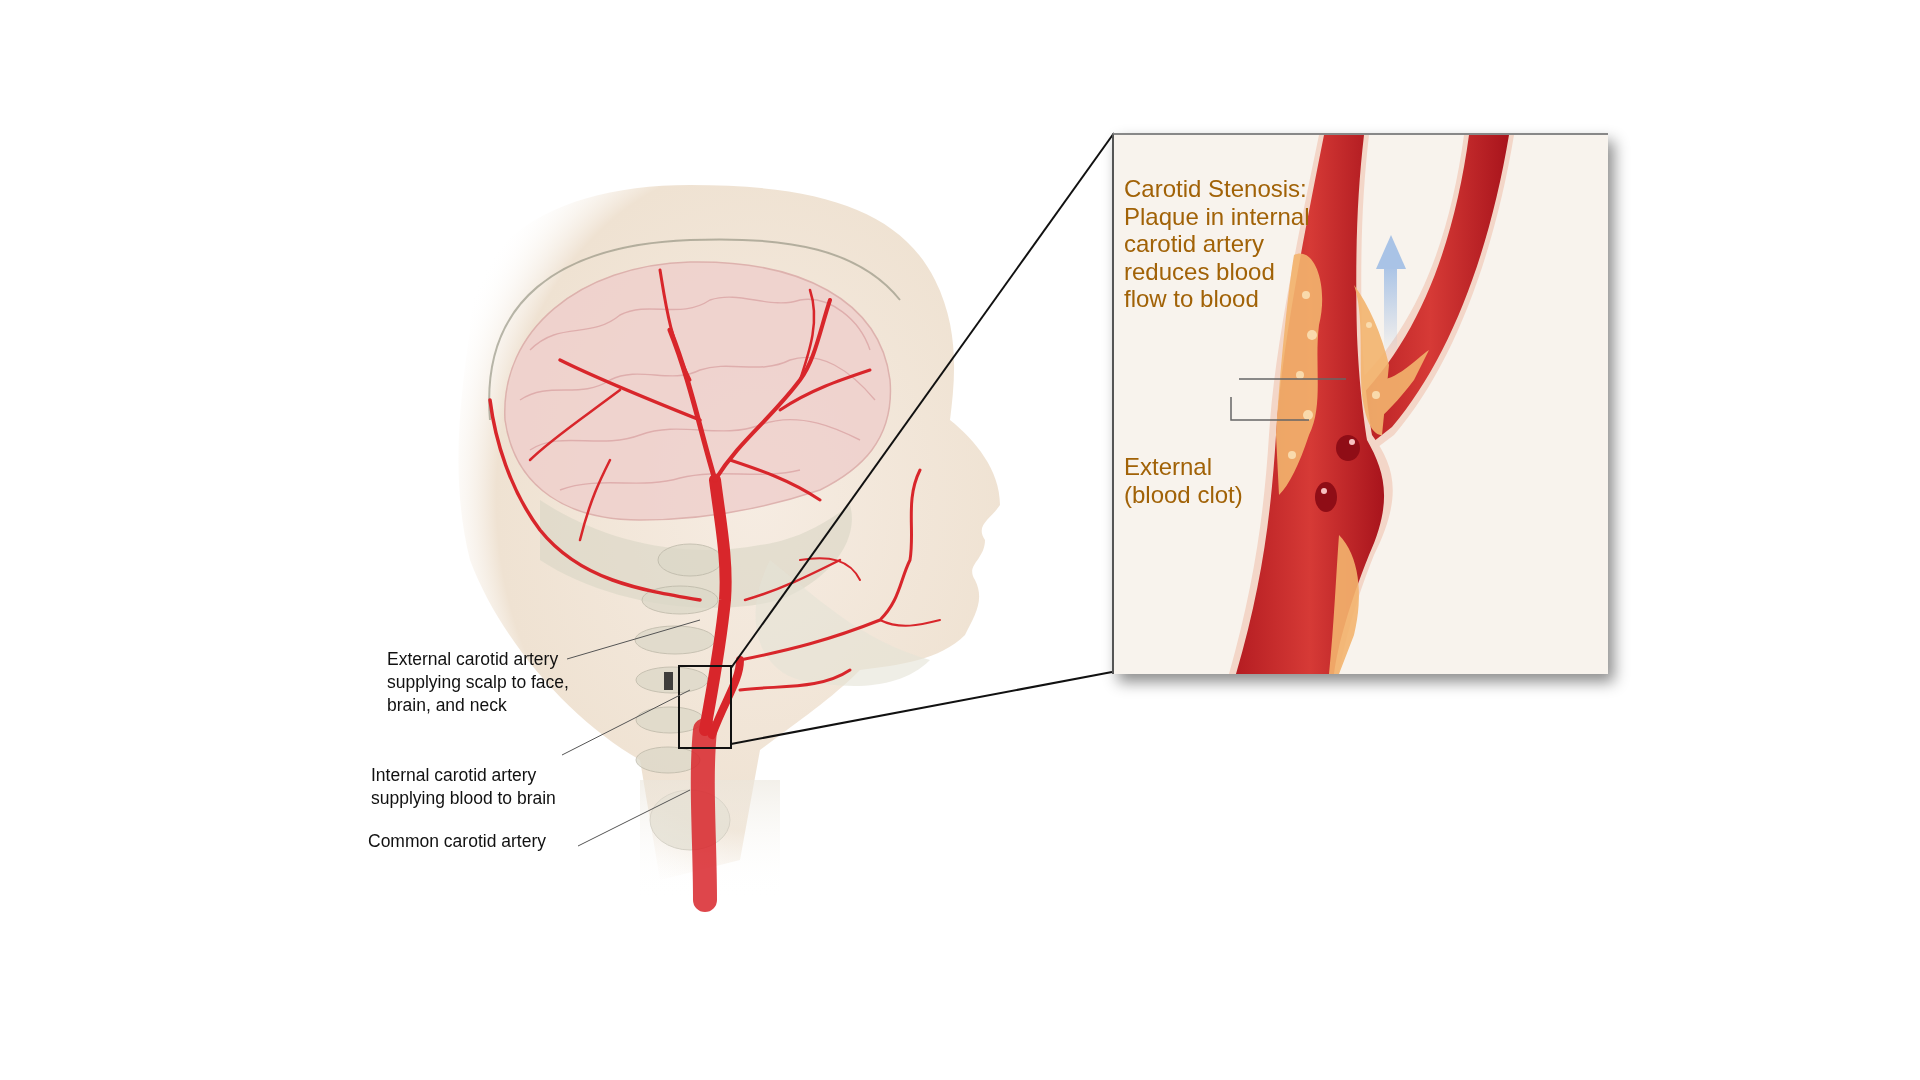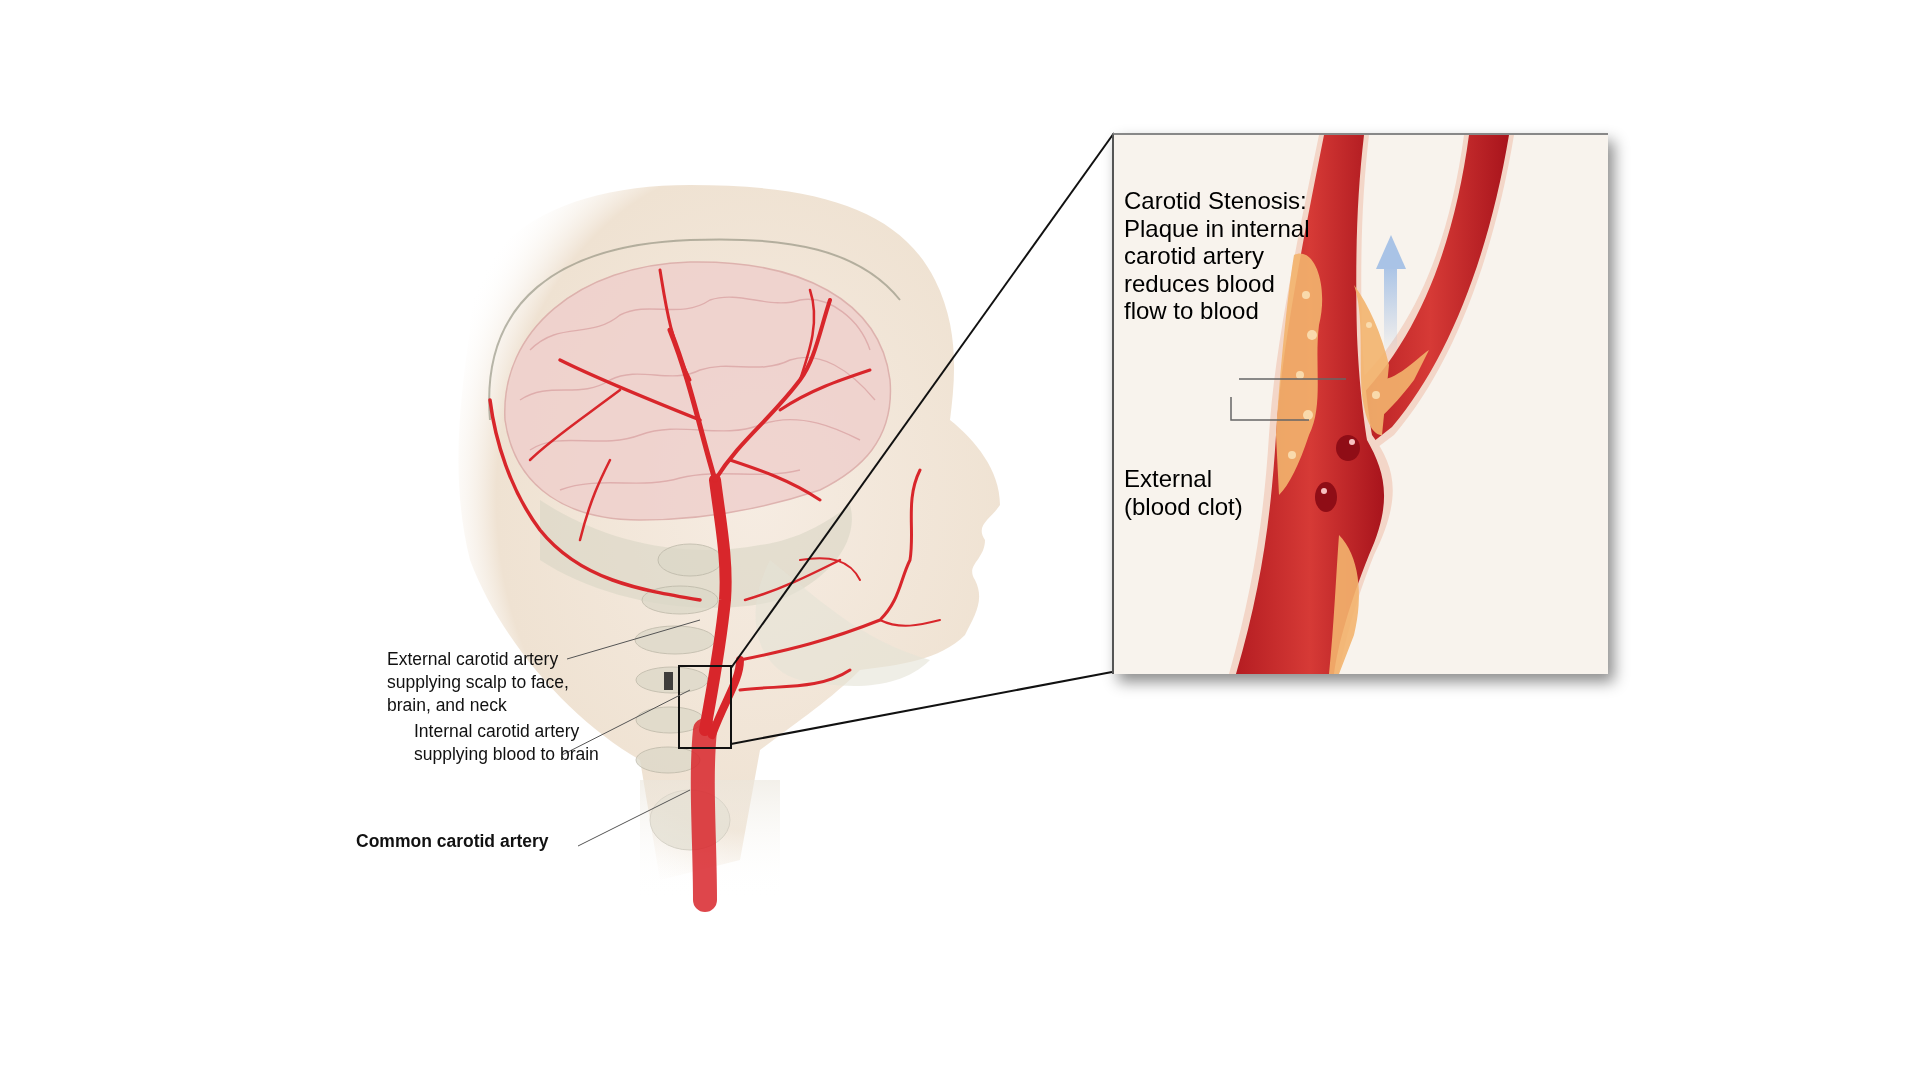--- a/index.html
+++ b/index.html
@@ -1,21 +1,21 @@
 <!DOCTYPE html>
 <html><head>
 <meta charset="utf-8">
 <style>
   html,body{margin:0;padding:0;background:#ffffff;}
   body{width:1920px;height:1080px;position:relative;overflow:hidden;font-family:"Liberation Sans",sans-serif;}
   .abs{position:absolute;}
   .label{position:absolute;color:#111;font-size:17.5px;line-height:23px;white-space:nowrap;}
   .inset{position:absolute;left:1112px;top:133px;width:494px;height:539px;background:#f8f3ed;
          box-shadow:6px 8px 14px rgba(0,0,0,0.45);border-left:2px solid #555;border-top:2px solid #888;overflow:hidden;}
-  .inset-text{position:absolute;color:#000000;font-size:24px;line-height:27.5px;white-space:nowrap;margin-top:12px;}
+  .inset-text{position:absolute;color:#a16207;font-size:24px;line-height:27.5px;white-space:nowrap;}
 </style>
 </head>
 <body>
 
 <svg class="abs" style="left:0;top:0" width="1920" height="1080" viewBox="0 0 1920 1080">
   <defs>
     <radialGradient id="skinG" cx="0.55" cy="0.45" r="0.6">
       <stop offset="0" stop-color="#f6ece2"></stop>
       <stop offset="0.8" stop-color="#efe2d2"></stop>
       <stop offset="1" stop-color="#ffffff" stop-opacity="0"></stop>
@@ -94,25 +94,25 @@
   <line x1="567" y1="659" x2="700" y2="620" stroke="#555" stroke-width="1"></line>
   <line x1="562" y1="755" x2="690" y2="690" stroke="#555" stroke-width="1"></line>
   <line x1="578" y1="846" x2="690" y2="790" stroke="#555" stroke-width="1"></line>
 </svg>
 
 <div class="label" style="left:371px;top:648px;margin-left:16px;">
   <div>External carotid artery</div>
   <div>supplying scalp to face,</div>
   <div>brain, and neck</div>
 </div>
-<div class="label" style="left:371px;top:720px;margin-left:43px;">
+<div class="label" style="left:371px;top:764px;">
   <div>Internal carotid artery</div>
   <div>supplying blood to brain</div>
 </div>
-<div class="label" style="left:356px;top:830px;font-weight:bold;">
+<div class="label" style="left:368px;top:830px;">
   <div>Common carotid artery</div>
 </div>
 
 <div class="inset">
   <svg class="abs" style="left:0;top:0" width="494" height="539" viewBox="0 0 494 539">
     <defs>
       <linearGradient id="artG" x1="0" y1="0" x2="1" y2="0">
         <stop offset="0" stop-color="#b51d22"></stop>
         <stop offset="0.5" stop-color="#d63a36"></stop>
         <stop offset="1" stop-color="#a8141c"></stop>

